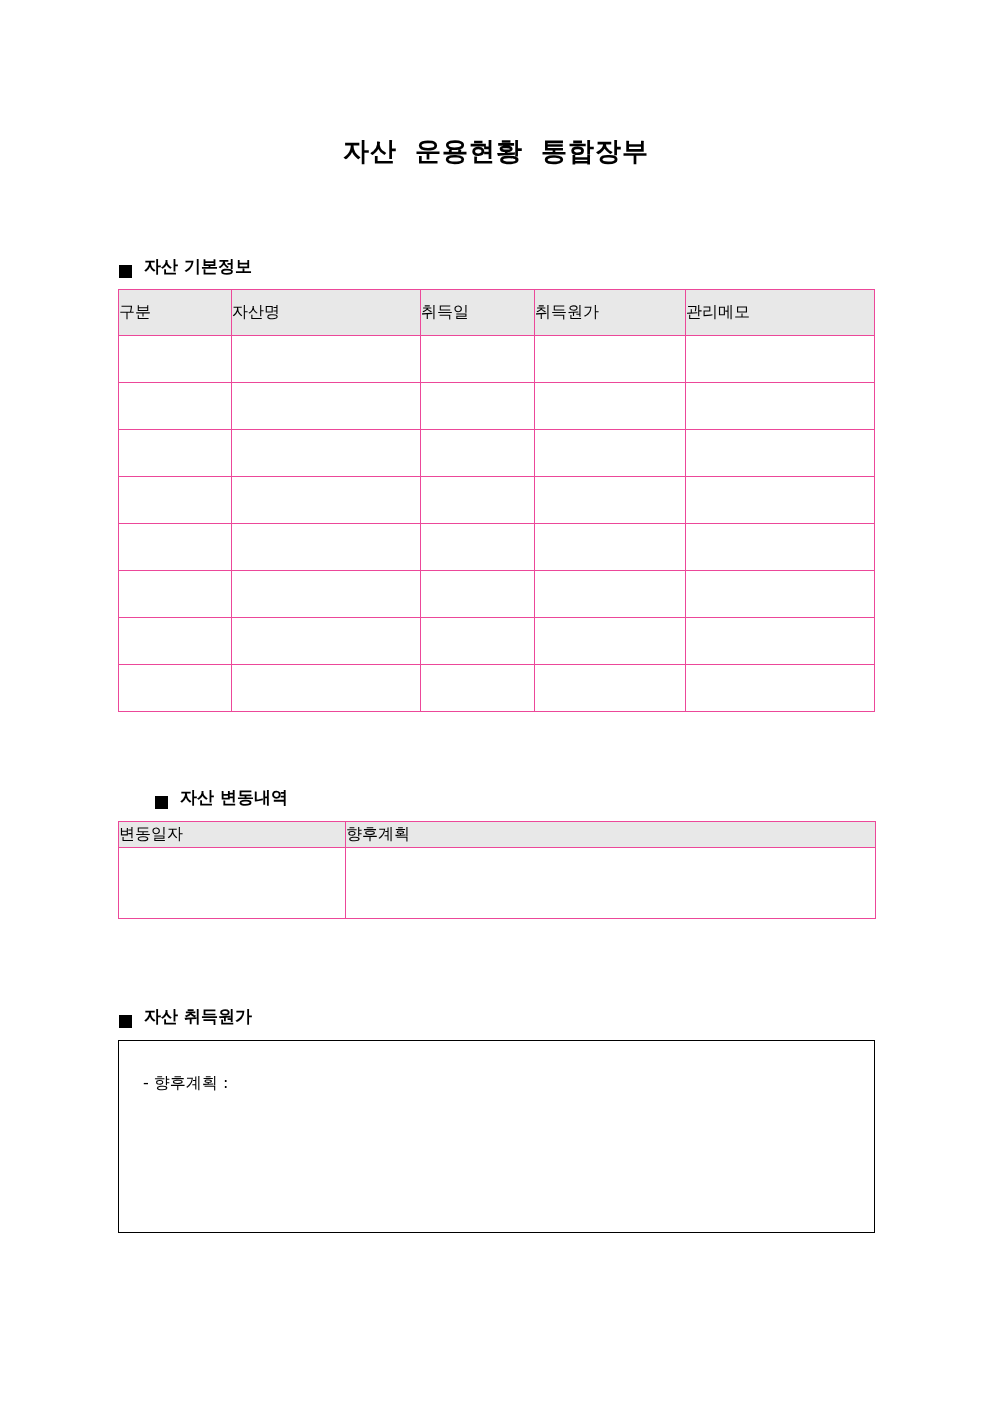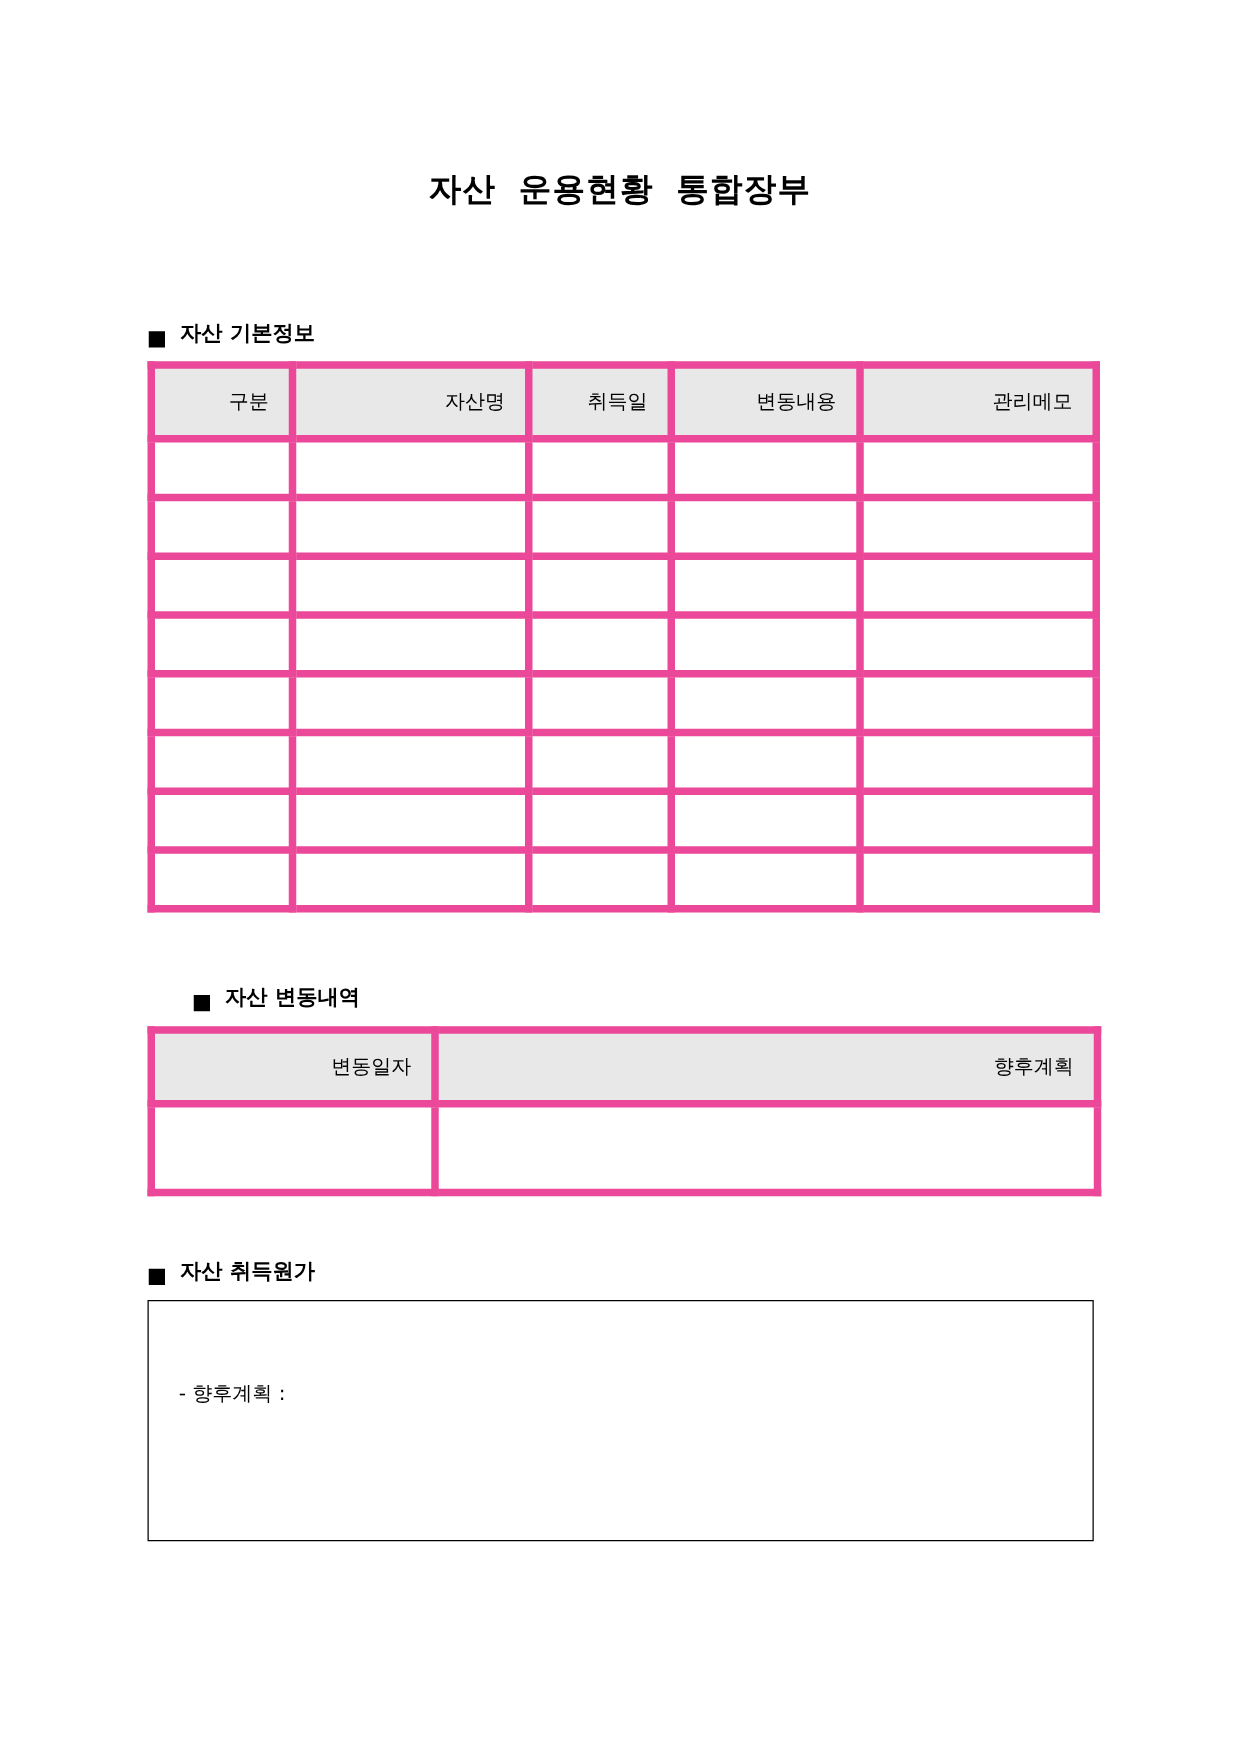--- a/index.html
+++ b/index.html
@@ -1,24 +1,24 @@
 <!DOCTYPE html>
 <html><head>
 <meta charset="utf-8">
 <style>
   html, body { margin:0; padding:0; background:#fff; }
   body { width:992px; height:1403px; position:relative; font-family:"DejaVu Sans", sans-serif; color:#000; }
   .title { position:absolute; left:0; width:992px; top:134px; text-align:center; font-size:26px; font-weight:bold; letter-spacing:1px; word-spacing:8px; }
   .section-head { position:absolute; left:119px; font-size:17px; font-weight:bold; display:flex; align-items:flex-end; }
   .section-head .sq { display:inline-block; width:13px; height:13px; background:#000; margin-right:12px; }
   table { position:absolute; left:118px; border-collapse:collapse; table-layout:fixed; }
-  td, th { border:6px solid #ec4899; padding:16px; font-weight:normal; font-size:16px; text-align:right; }
+  td, th { border:1px solid #ec4899; padding:0; font-weight:normal; font-size:16px; text-align:left; }
   th { background:#e8e8e8; }
   .memo { position:absolute; left:118px; top:1040px; width:755px; height:191px; border:1px solid #000; }
-  .memo .line { position:absolute; left:24px; top:64px; font-size:16px;text-align:right; }
+  .memo .line { position:absolute; left:24px; top:32px; font-size:16px;text-align:right; }
 </style>
 </head>
 <body>
 
 <div class="title">자산 운용현황 통합장부</div>
 
 <div class="section-head" style="top:255px;">
   <span class="sq"></span>
   <span>자산 기본정보</span>
 </div>
@@ -29,21 +29,21 @@
       <col style="width:189px">
       <col style="width:114px">
       <col style="width:151px">
       <col style="width:189px">
     </colgroup>
   <tbody>
       <tr style="height:46px">
     <th>구분</th>
     <th>자산명</th>
     <th>취득일</th>
-    <th>변동내용</th>
+    <th>취득원가</th>
     <th>관리메모</th>
   </tr>
   <tr style="height:47px">
         <td></td>
         <td></td>
         <td></td>
         <td></td>
         <td></td>
       </tr>
   <tr style="height:47px">
@@ -102,21 +102,21 @@
   <span class="sq"></span>
   <span>자산 변동내역</span>
 </div>
 
 <table style="top:821px; width:757px;">
   <colgroup>
       <col style="width:227px">
       <col style="width:530px">
     </colgroup>
   <tbody>
-      <tr style="height:44px">
+      <tr style="height:26px">
     <th>변동일자</th>
     <th>향후계획</th>
   </tr>
   <tr style="height:71px">
     <td></td>
     <td></td>
   </tr>
 </tbody>
   </table>
 

